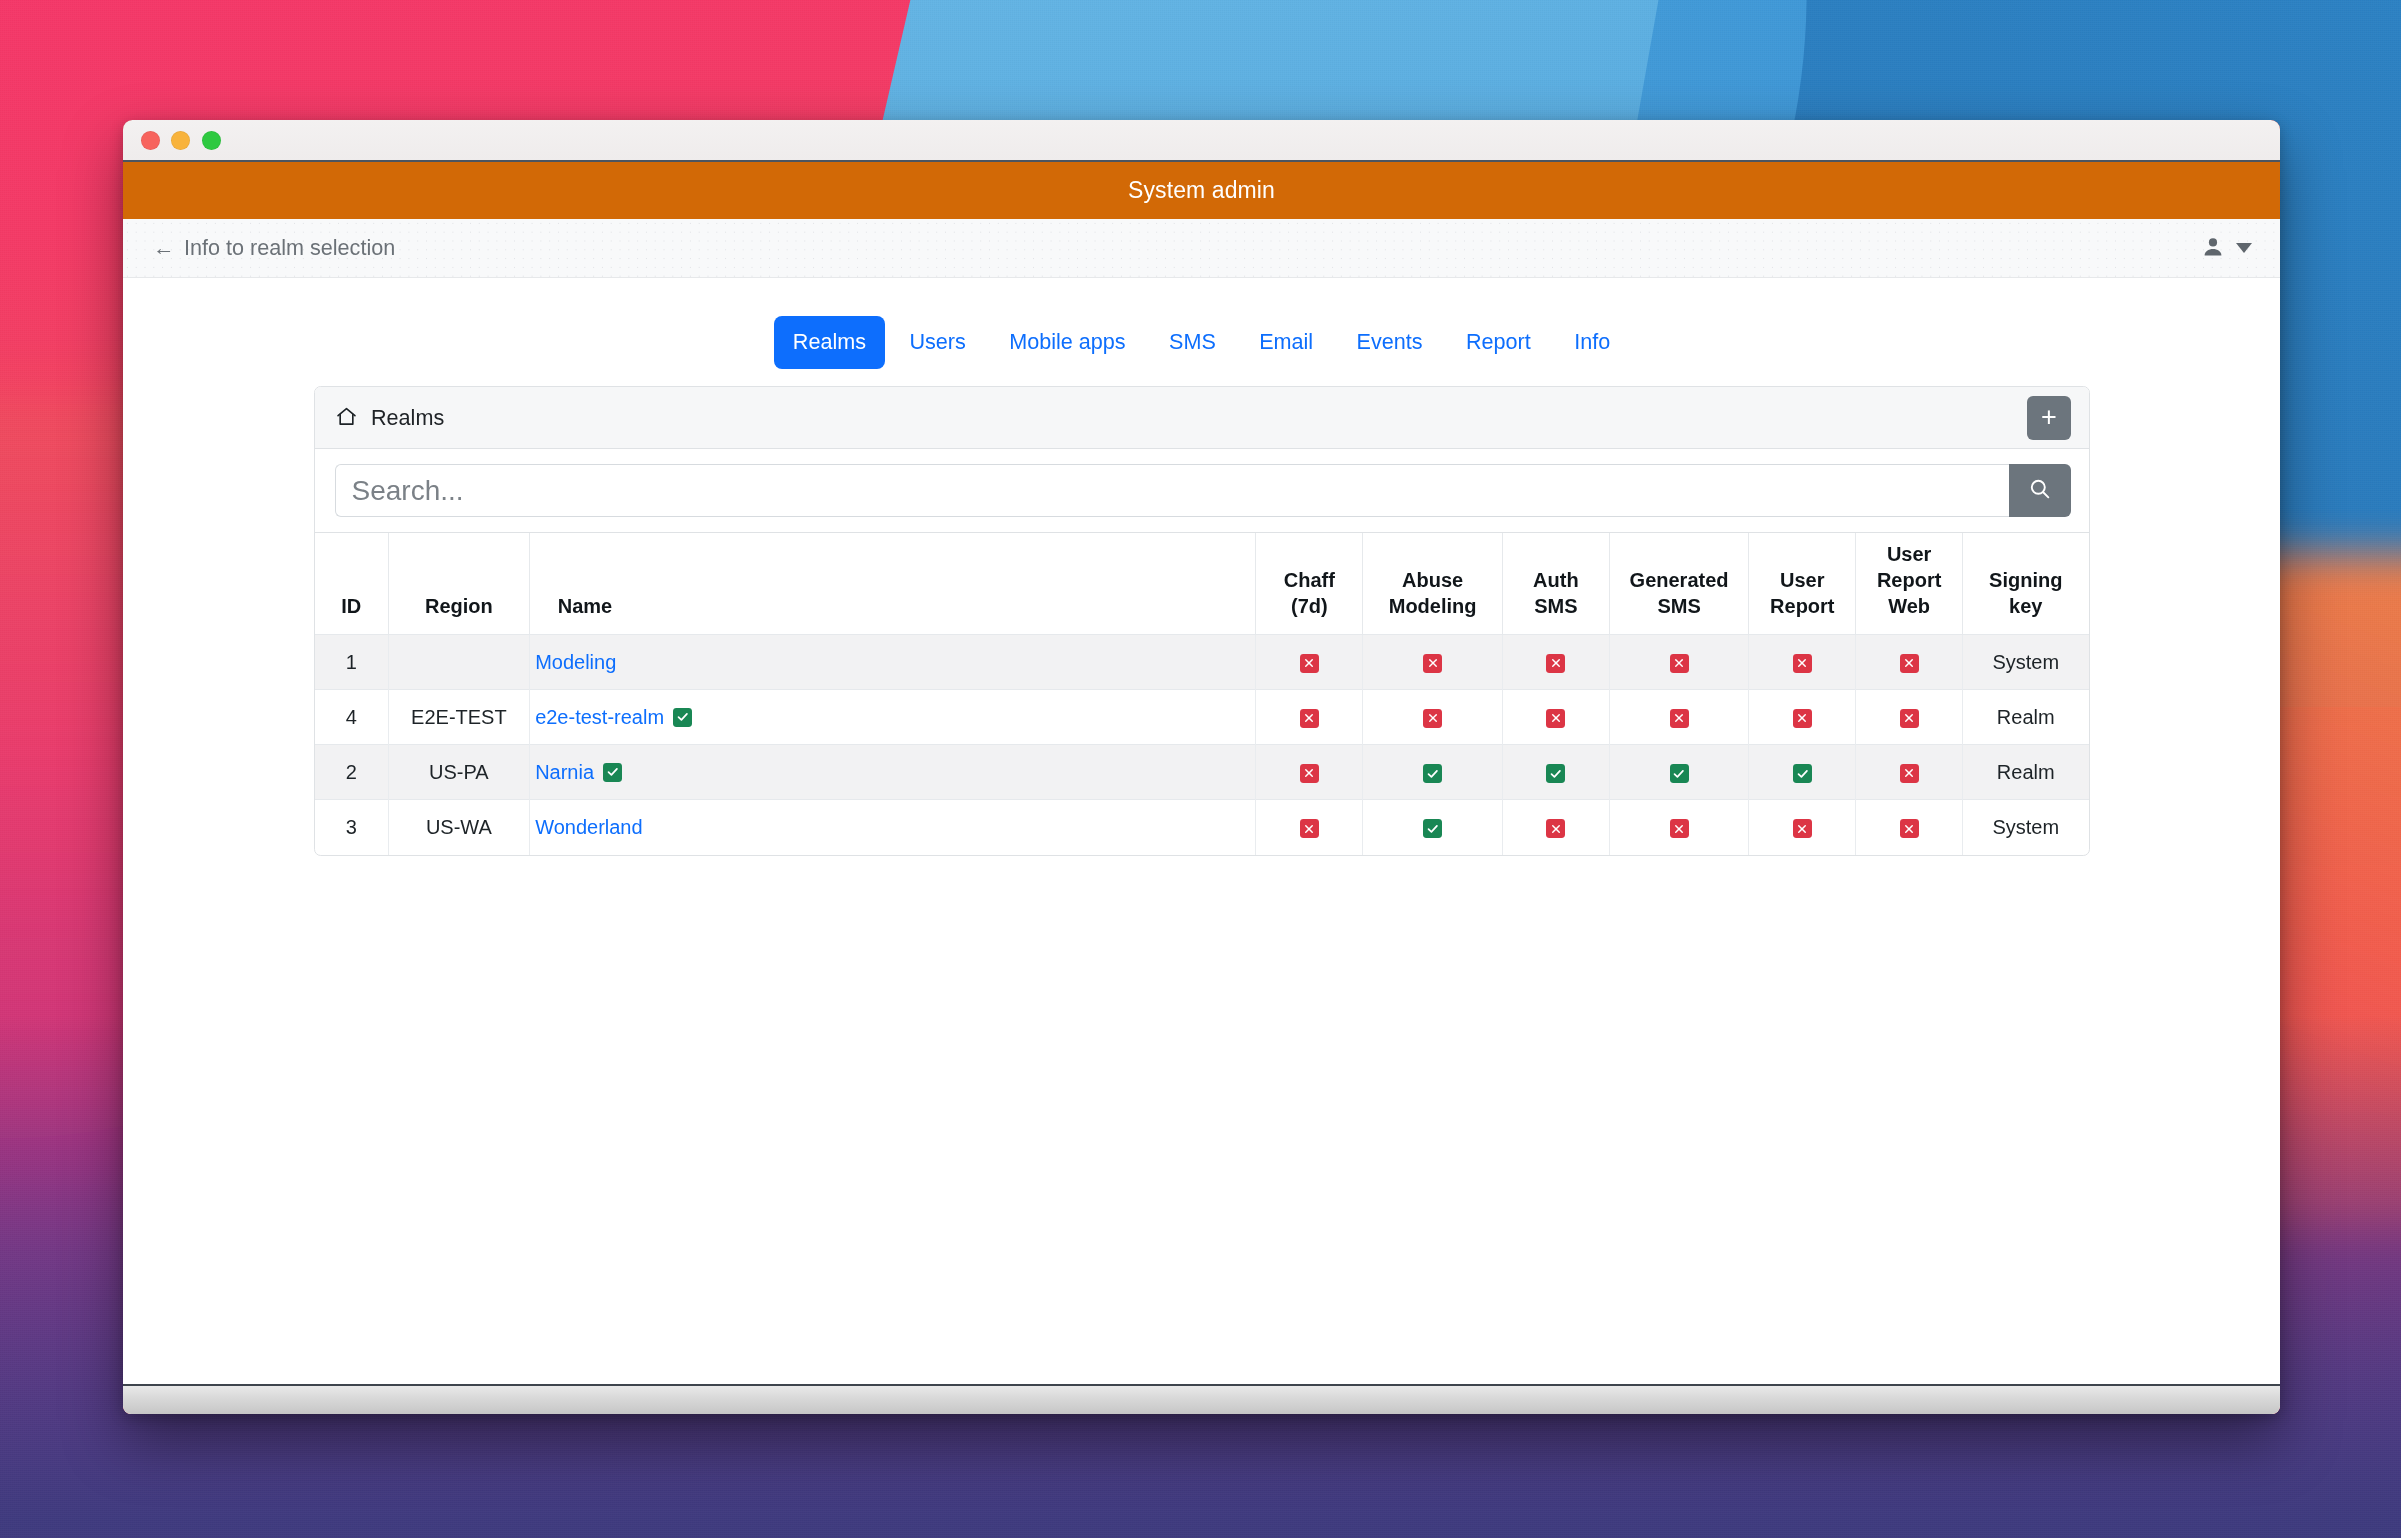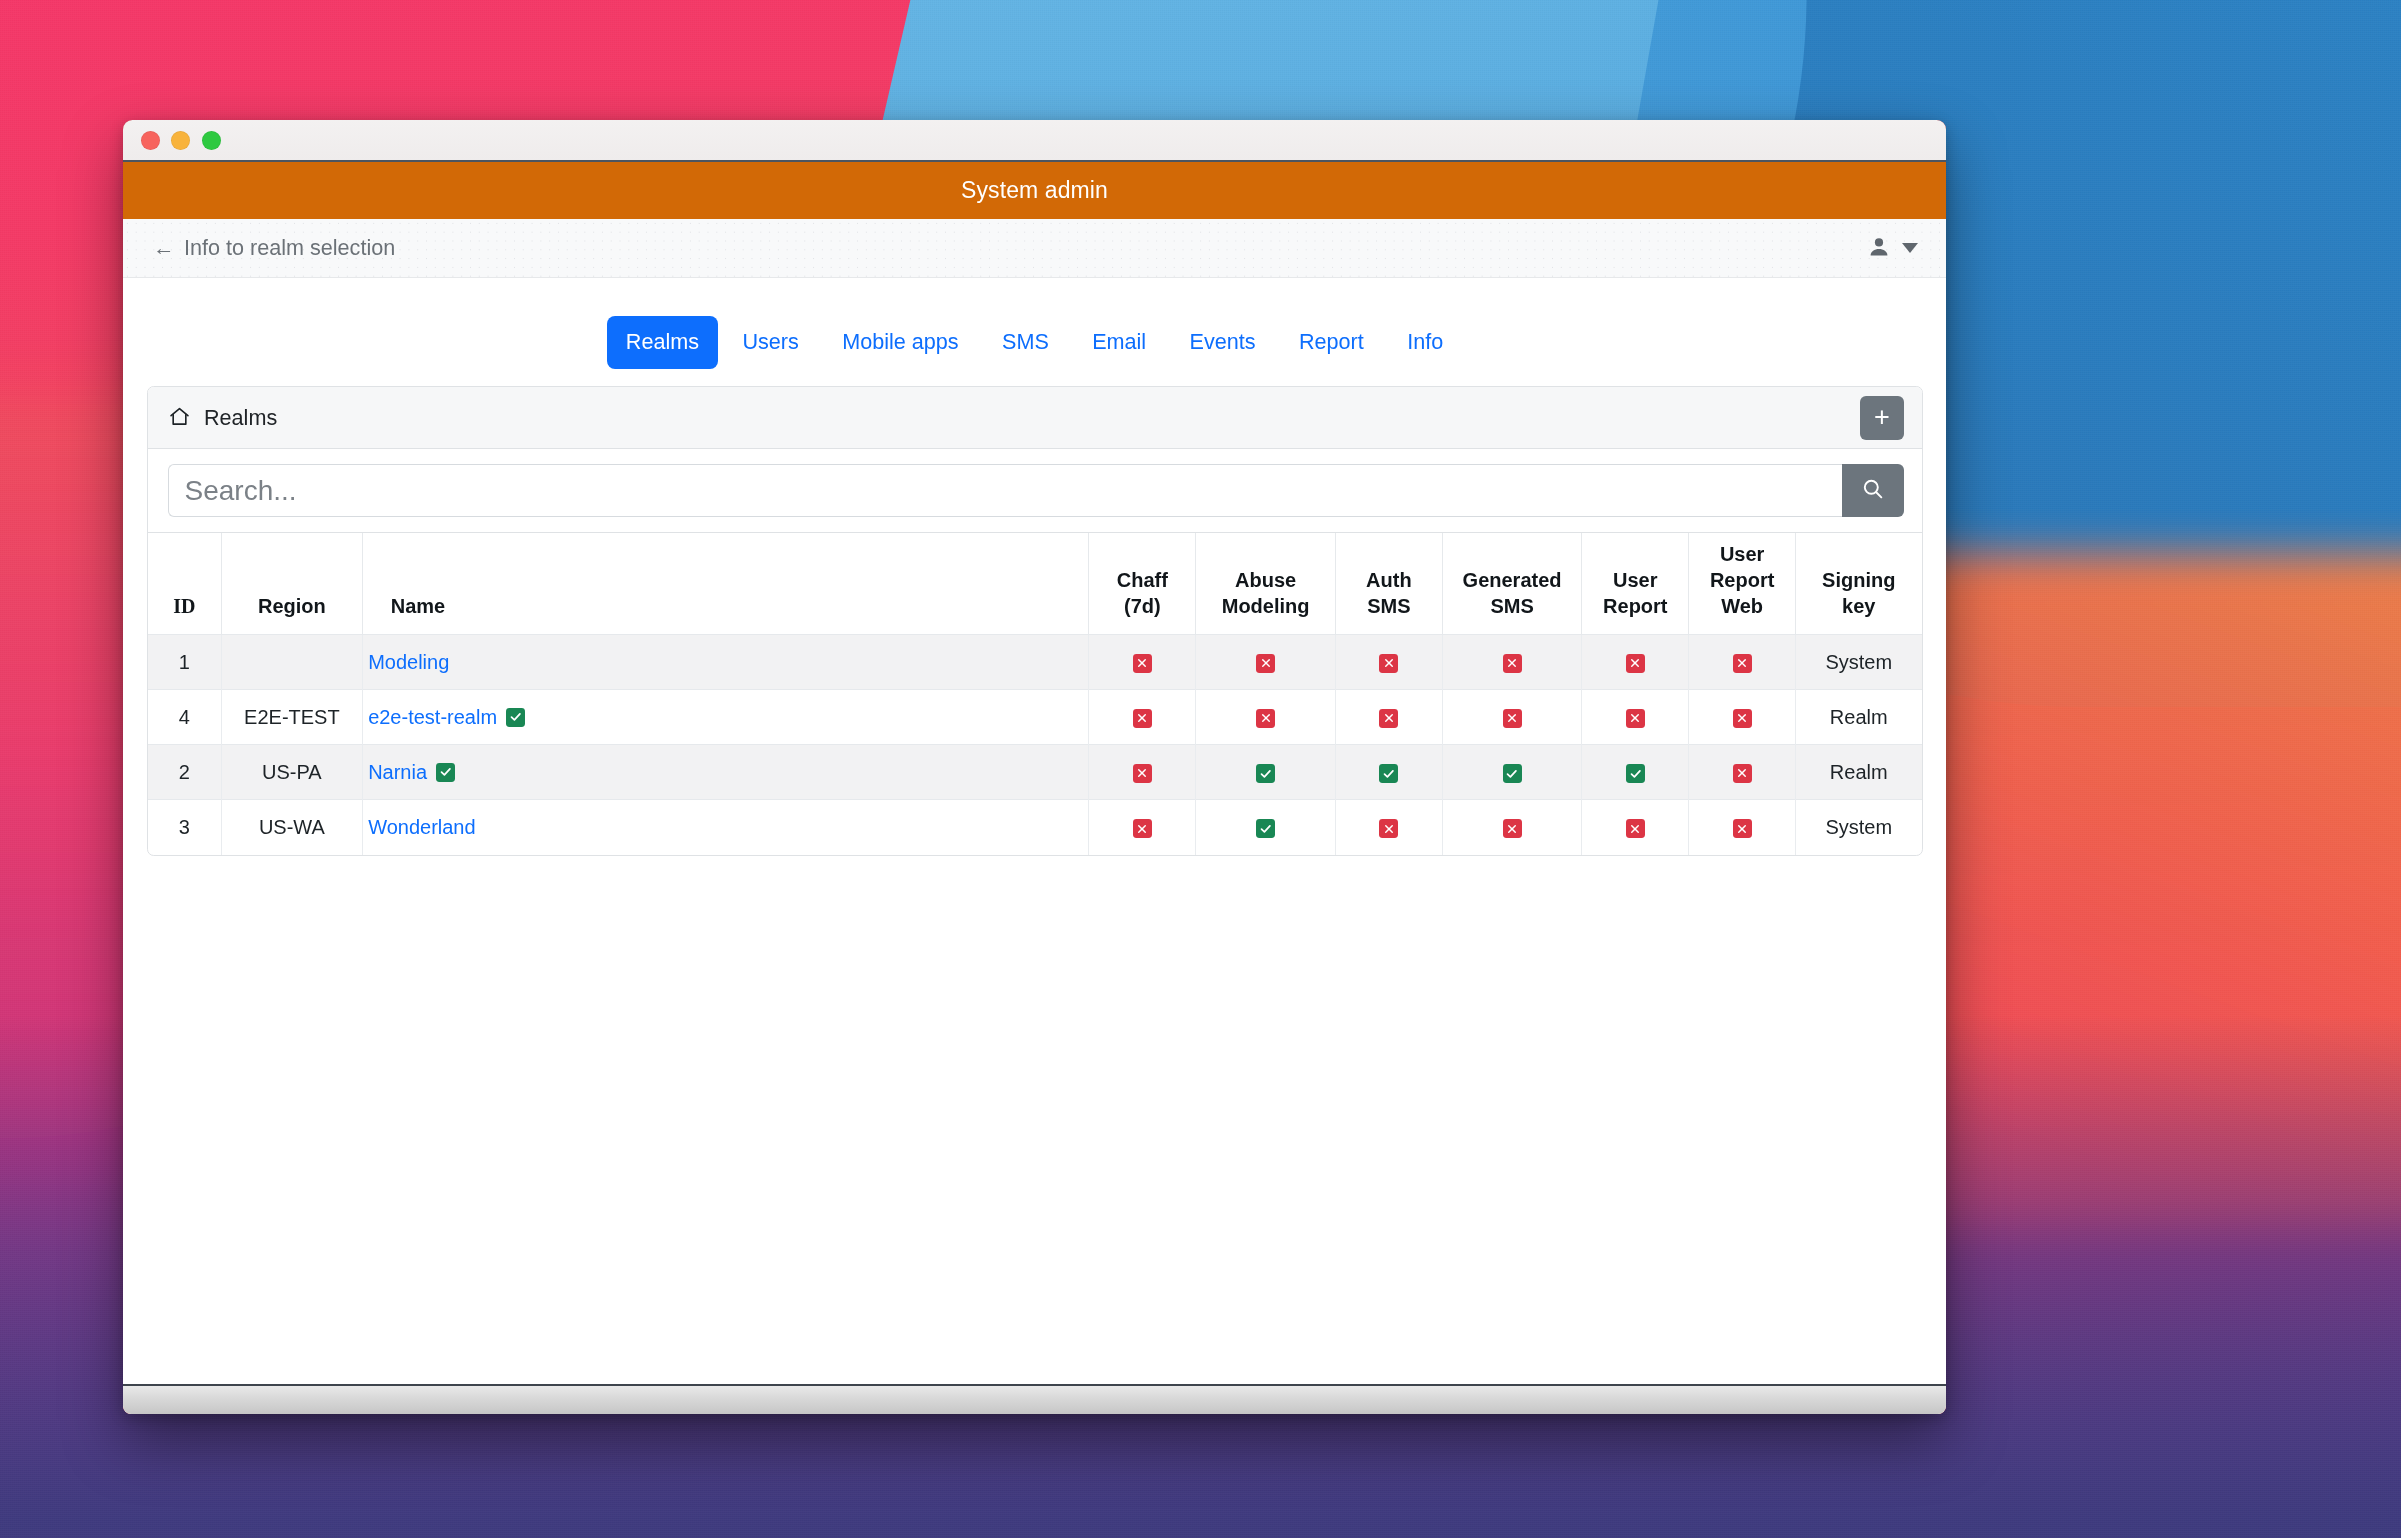--- a/index.html
+++ b/index.html
@@ -113,21 +113,21 @@
     background-image:
       repeating-linear-gradient(0deg, rgba(255,255,255,.4) 0 0.7px, transparent 0.7px 2px),
       repeating-linear-gradient(90deg, rgba(0,0,0,.3) 0 0.7px, transparent 0.7px 2px);
   }
 
   
   .window {
     position: absolute;
     left: 123px;
     top: 120px;
-    width: 1823px;
+    width: 2157px;
     height: 1294px;
     border-radius: 9.4px 9.4px 8px 8px;
     box-shadow: 0 27px 61px rgba(0,0,0,.42), 0 4px 13.5px rgba(0,0,0,.22);
     overflow: hidden;
     background: #b91c1c;
   }
   .titlebar {
     height: 42px;
     background: linear-gradient(180deg, #f3f1f1 0%, #efecec 100%);
     border-bottom: 2px solid #4c5560;
@@ -299,21 +299,21 @@
     line-height: 1.28;
     height: 100px;
     box-sizing: border-box;
   }
   table.realms th.th-id { width: 70px; }
   table.realms th.th-region { width: 133px; }
   table.realms th.th-name { width: 687px; text-align: left; padding-left: 28px; }
   table.realms th.th-flag { width: 101px; }
   table.realms th.th-flag-wide { width: 132px; }
   table.realms th.th-signing { width: 119px; border-right: none; }
-  table.realms th:first-child { border-left: none; font-family: Liberation Serif, serif; }
+  table.realms th:first-child { border-left: none; }
 
   table.realms td {
     font-size: 20px;
     color: #1d2327;
     text-align: center;
     vertical-align: middle;
     border-top: 1.3px solid #e6e9ec;
     border-left: 1.3px solid #e9ecef;
     height: 55px;
     padding: 0 5.4px;

